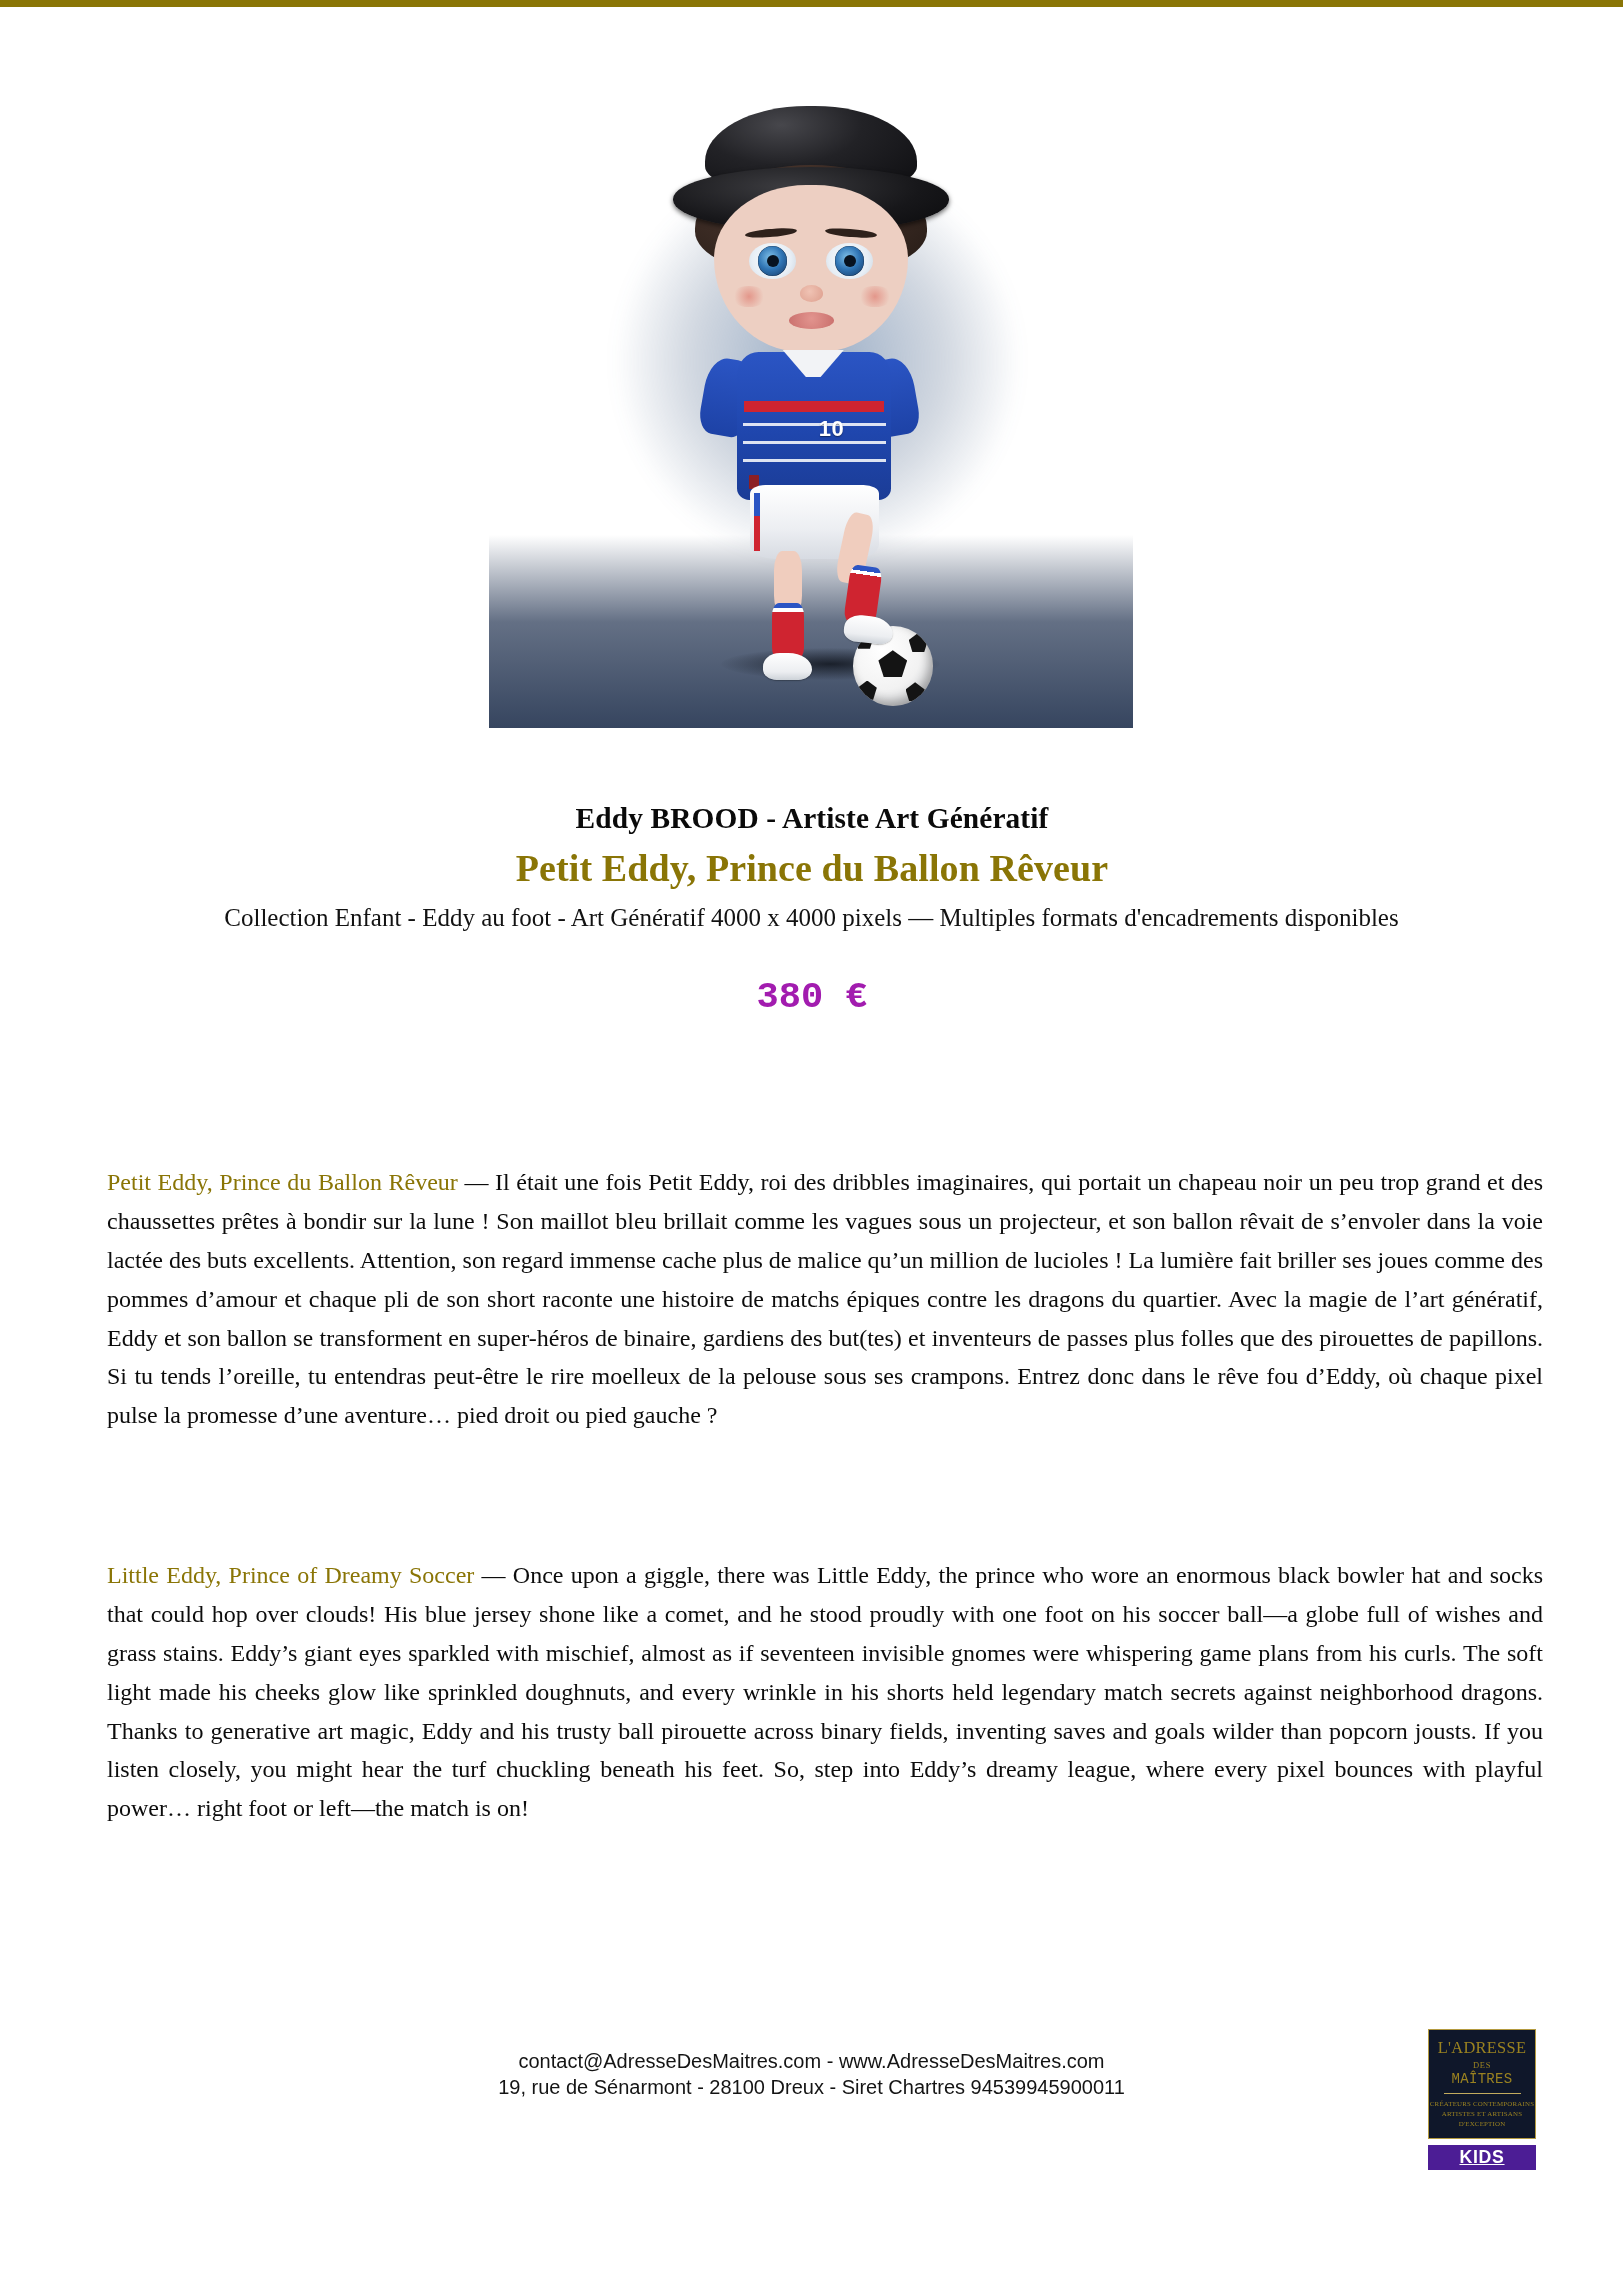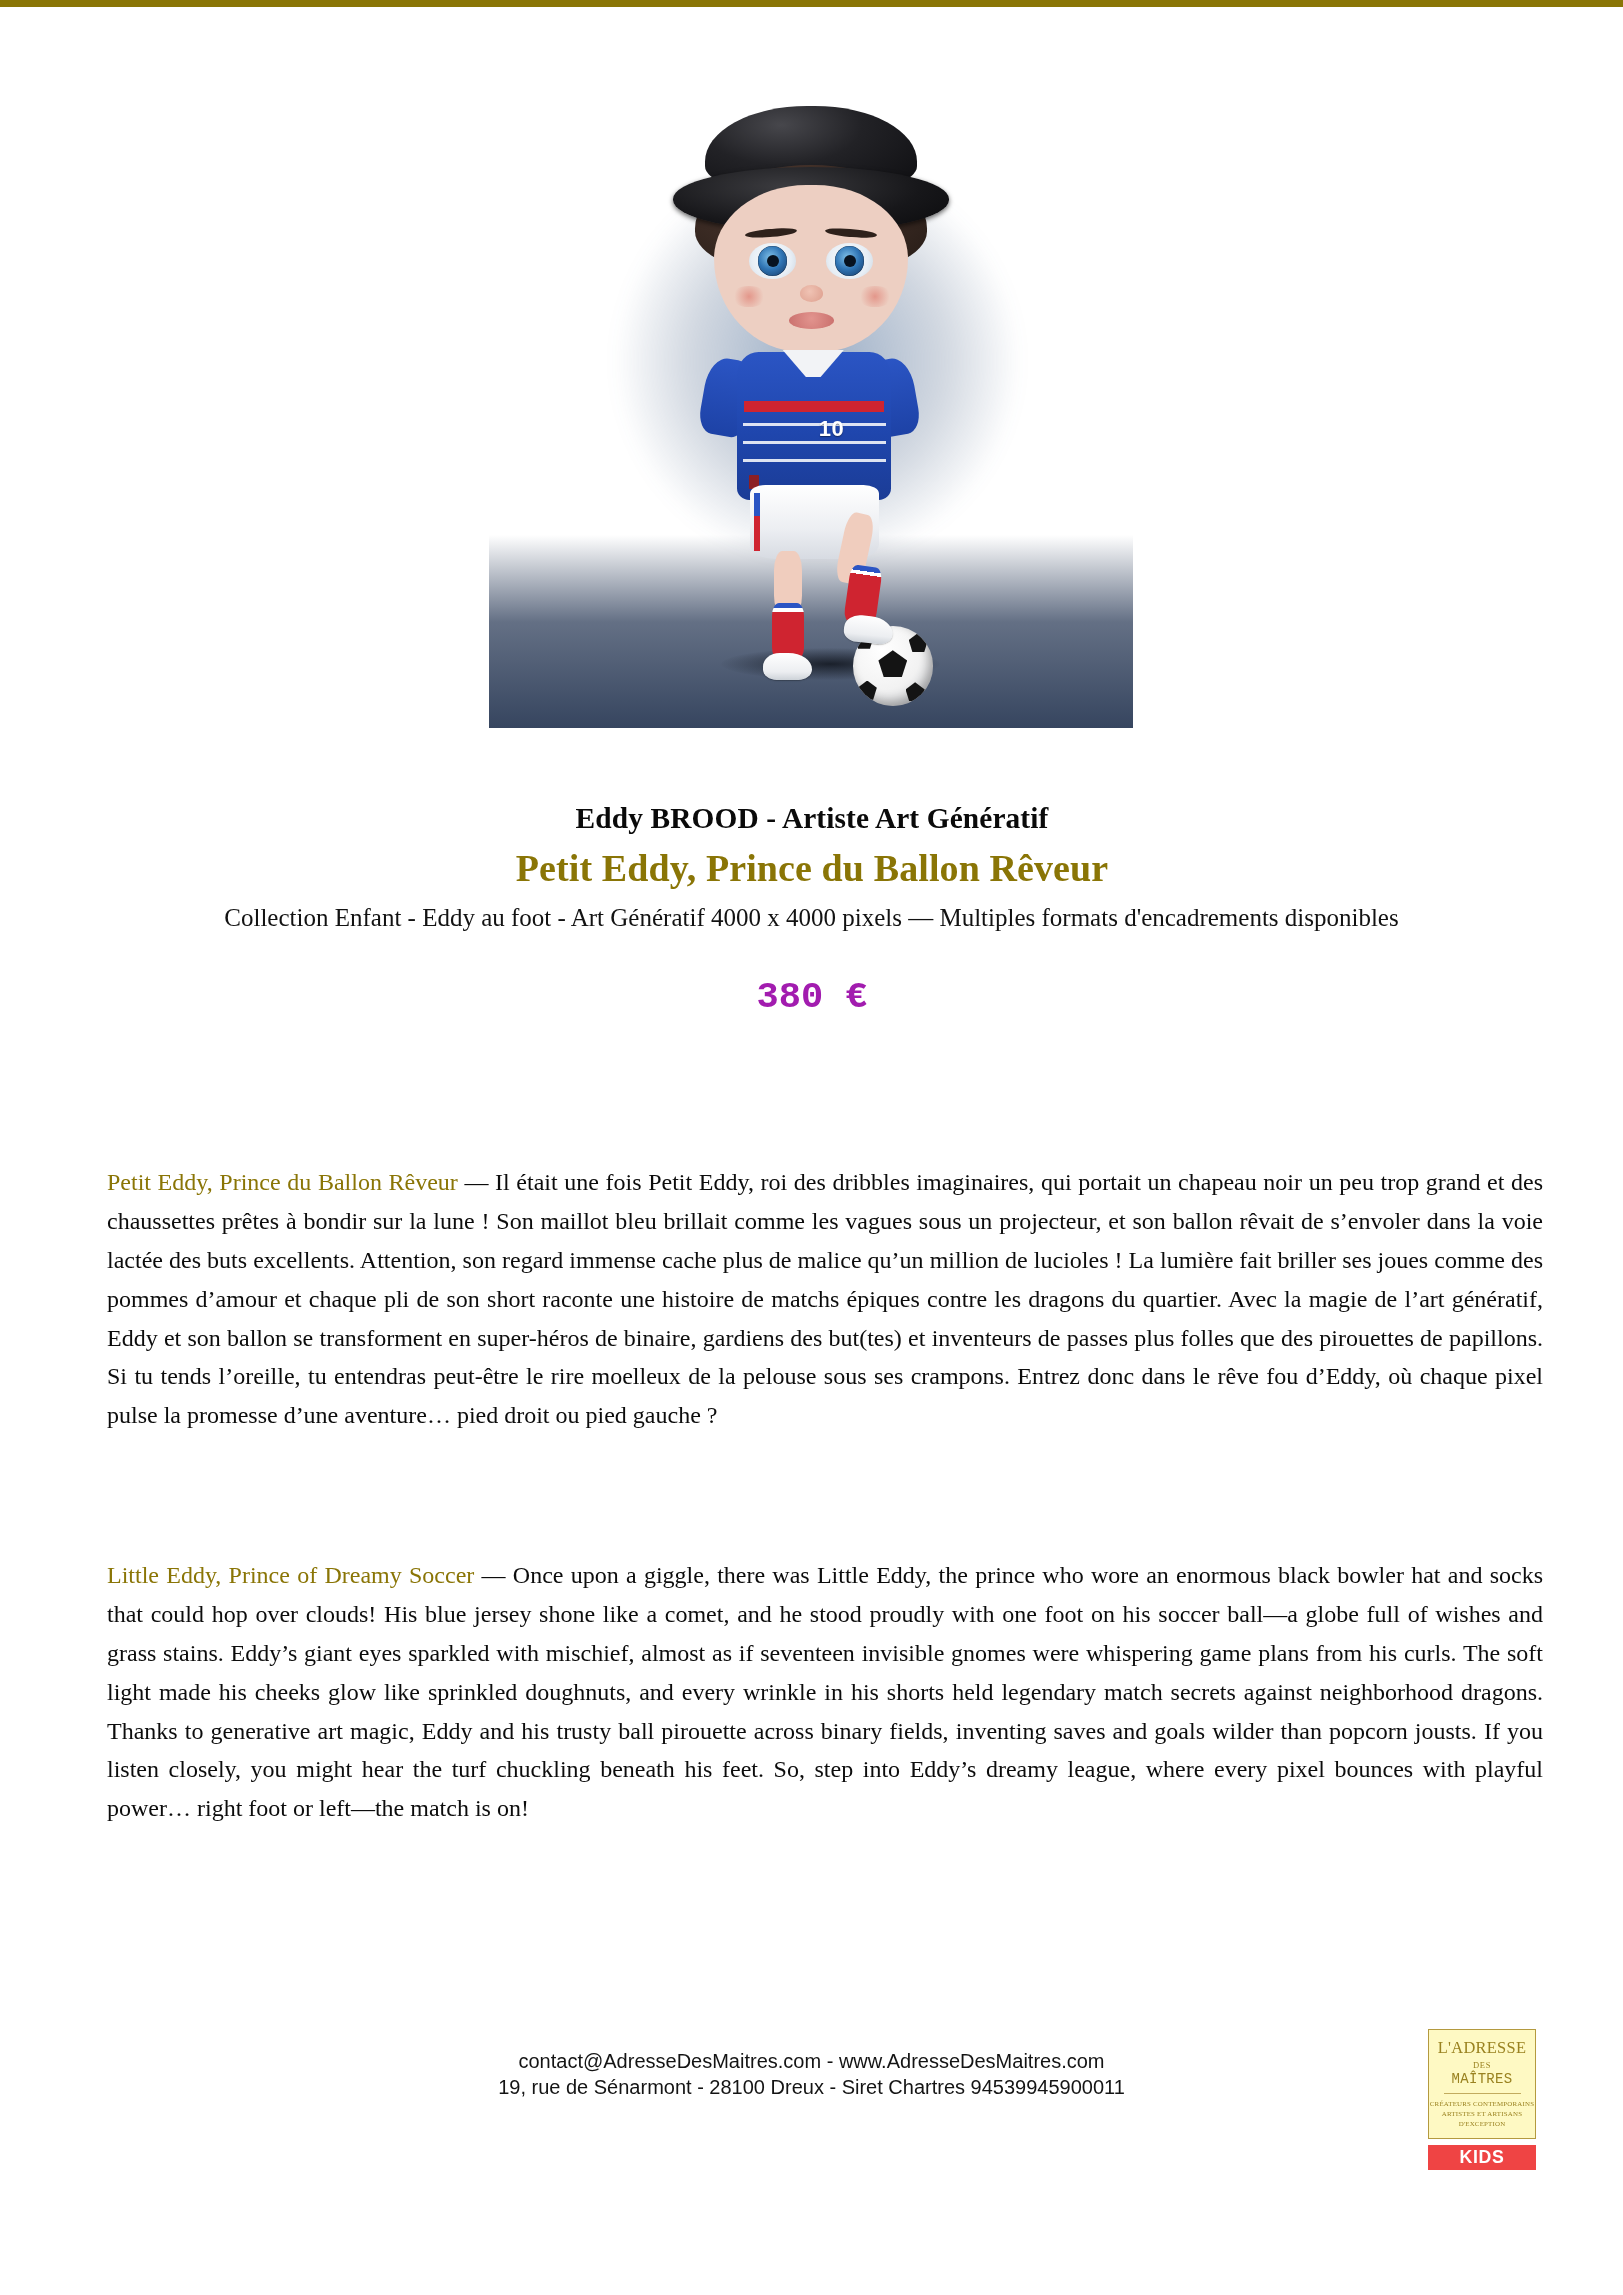--- a/index.html
+++ b/index.html
@@ -266,21 +266,21 @@
     width: 108px;
   }
   .logo-box {
     width: 108px; height: 110px;
     border: 0.7px solid #b49a3f;
     box-sizing: border-box;
     display: flex;
     flex-direction: column;
     align-items: center;
     justify-content: center;
-    background: #fef9c3;
+    background: #0f172a;
   }
   .logo-l1 {
     font-family: "Liberation Serif", serif;
     font-size: 16.4px; color: #9a8220; letter-spacing: 0.3px;
   }
   .logo-l2 {
     font-family: "Liberation Serif", serif;
     font-size: 8.5px; color: #9a8220; letter-spacing: 0.7px; margin: 2px 0 0.7px;
   }
   .logo-l3 {
@@ -289,24 +289,24 @@
   }
   .logo-rule { width: 77px; height: 0.7px; background: #c2ab5e; margin: 5.9px 0 5.2px; }
   .logo-sub {
     font-family: "Liberation Serif", serif;
     font-size: 6.9px; color: #9a8220; letter-spacing: 0.2px; line-height: 1.5;
     text-align: center;
   }
   .kids-badge {
     margin-top: 5.9px;
     width: 108px; height: 25px;
-    background: #ef4444;
+    background: #4c1d95;
     display: flex; align-items: center; justify-content: center;
     font-family: "Liberation Sans", sans-serif;
-    font-weight: 700; font-size: 17.7px; color: #ffffff; letter-spacing: 0.7px;
+    font-weight: 700; font-size: 17.7px; color: #ffffff; letter-spacing: 0.7px; text-decoration: underline;
   }
 </style>
 </head>
 <body>
 
 <div class="top-bar"></div>
 
 <div class="artwork-wrap">
   <div class="artwork">
     <div class="art-glow"></div>

